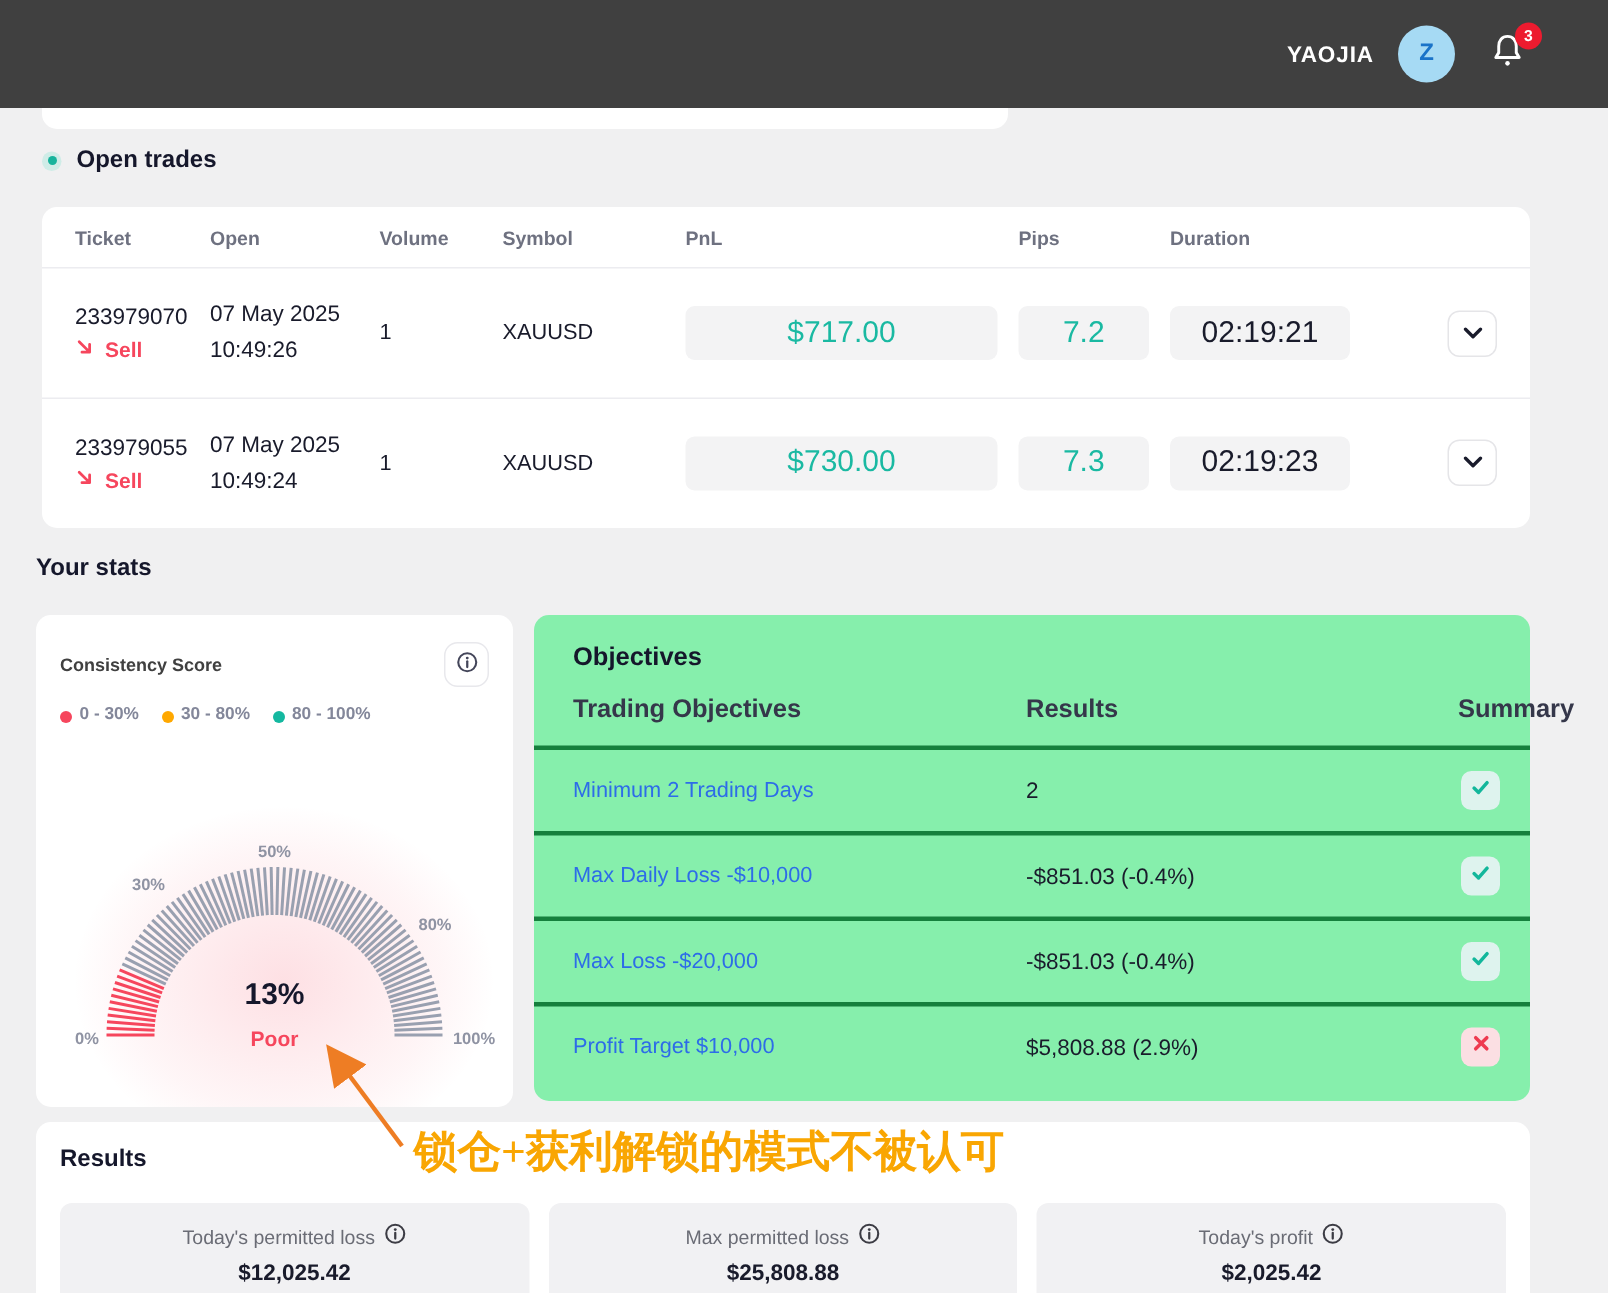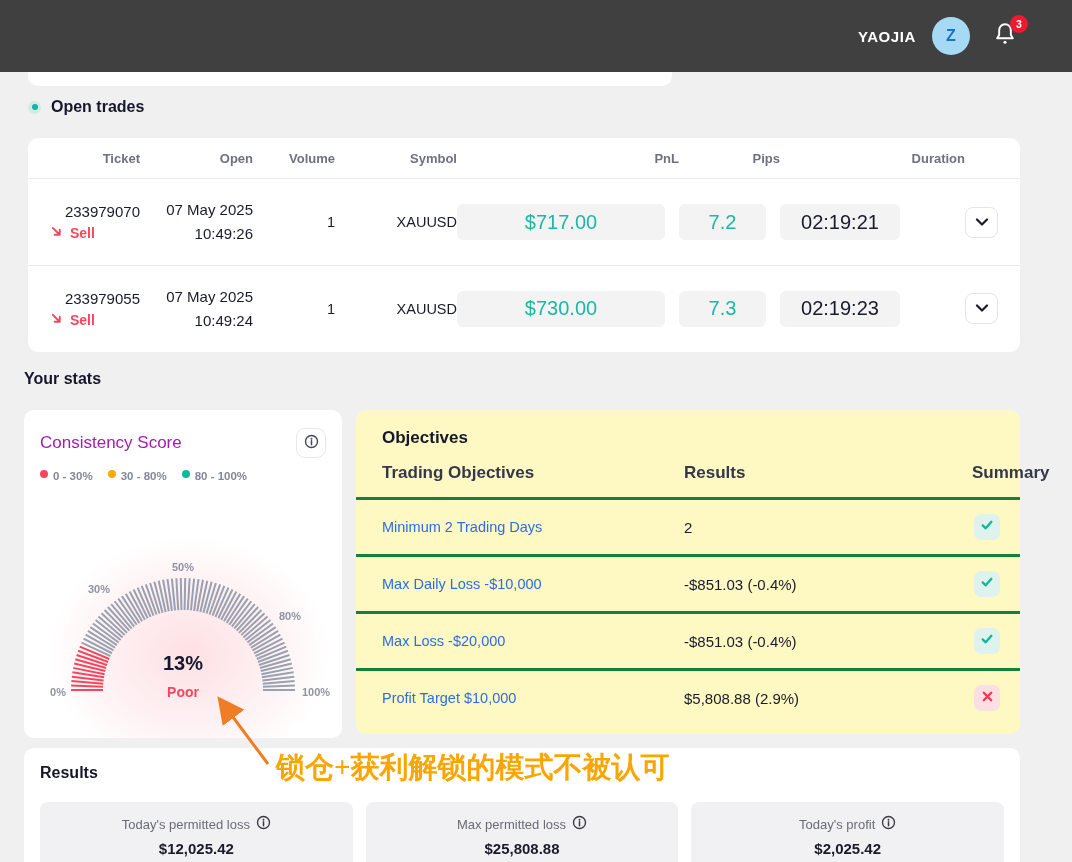--- a/index.html
+++ b/index.html
@@ -21,21 +21,21 @@
             background:#ed1b2f; color:#fff; font-size:10.5px; font-weight:700; display:flex;
             align-items:center; justify-content:center; }
   
   .top-strip { position:absolute; left:28px; top:72px; width:644px; height:14px; background:#fff;
             border-radius:0 0 10px 10px; }
   
   .ot-heading { position:absolute; left:28px; top:98px; display:flex; align-items:center; gap:10px; }
   .pulse-dot { width:13px; height:13px; border-radius:50%; background:#cfece7; display:flex; align-items:center; justify-content:center; }
   .pulse-dot i { width:6px; height:6px; border-radius:50%; background:#17b39c; }
   .section-title { font-size:16px; font-weight:700; color:#15172b; }
-  .trades-card { position:absolute; left:28px; top:138px; width:992px; height:214px; background:#fff; border-radius:10px;text-align:right; }
+  .trades-card { position:absolute; left:28px; top:138px; width:992px; height:214px; background:#fff; border-radius:10px; }
   .trades-row { display:grid; grid-template-columns:90px 113px 82px 122px 222px 101px 185px 33px;
             padding:0 22px; align-items:center; }
   .trades-head { height:41px; border-bottom:1px solid #ececf0; }
   .trades-head span { font-size:13px; font-weight:600; color:#6e7180; }
   .trade-row { height:86px; }
   .trade-row + .trade-row { border-top:1px solid #ececf0; }
   .ticket-num { font-size:15px; font-weight:500; }
   .side-line { display:flex; align-items:center; gap:7px; margin-top:5px; color:#f6465d; font-size:14px; font-weight:600; }
   .open-cell div { font-size:15px; line-height:24px; }
   .cell-text { font-size:14.5px; font-weight:500; }
@@ -45,36 +45,36 @@
   .pill.pips { width:87px; color:#1ab9a2; }
   .pill.dur { width:120px; color:#191b2b; }
   .expand-btn { width:33px; height:31px; background:#fff; border:1px solid #e5e5e8; border-radius:8px;
             display:flex; align-items:center; justify-content:center; cursor:pointer; }
   
   .stats-heading { position:absolute; left:24px; top:370px; font-size:16px; font-weight:700; color:#15172b; }
   
   .cons-card { position:absolute; left:24px; top:410px; width:318px; height:328px; background:#fff;
             border-radius:10px; overflow:hidden; }
   .cons-head { display:flex; align-items:center; justify-content:space-between; padding:18px 16px 0 16px; }
-  .cons-title { font-size:17px; font-weight:400; color:#a21caf; }
+  .cons-title { font-size:12px; font-weight:700; color:#404040; }
   .info-btn { width:30px; height:30px; border:1px solid #e8e8ec; border-radius:9px; background:#fff;
             display:flex; align-items:center; justify-content:center; cursor:pointer; }
   .legend { display:flex; gap:15px; padding:12px 16px 0 16px; }
-  .legend-item { display:flex; align-items:flex-start; gap:5px; font-size:11.5px; font-weight:600; color:#83879a; }
+  .legend-item { display:flex; align-items:flex-end; gap:5px; font-size:11.5px; font-weight:600; color:#83879a; }
   .legend-item i { width:8px; height:8px; border-radius:50%; display:inline-block; }
   .gauge-glow { position:absolute; left:0; right:0; top:95px; bottom:0;
             background:radial-gradient(ellipse 180px 150px at 52% 64%, rgba(246,70,93,0.17), rgba(246,70,93,0.05) 58%, rgba(246,70,93,0) 78%); }
   .gauge-wrap { position:absolute; left:9px; top:130px; width:300px; height:170px; }
   .gauge-wrap svg { display:block; }
   .gauge-label { font-size:11px; font-weight:600; fill:#8f93a3; }
   .gauge-center { position:absolute; left:0; width:300px; text-align:center; }
   .gauge-value { top:112px; font-size:20px; font-weight:700; color:#15172b; }
   .gauge-status { top:144px; font-size:14px; font-weight:600; color:#f6465d; }
   
-  .obj-card { position:absolute; left:356px; top:410px; width:664px; height:324px; background:#fef9c3; border-radius:10px; }
+  .obj-card { position:absolute; left:356px; top:410px; width:664px; height:324px; background:#86efac; border-radius:10px; }
   .obj-title { font-size:17px; font-weight:700; color:#15172b; padding:18px 26px 0 26px; }
   .obj-row { display:grid; grid-template-columns:302px 1fr 28px; align-items:center; padding:0 20px 0 26px; }
   .obj-head { height:49px; }
   .obj-head span { font-size:17px; font-weight:600; color:#35374a; }
   .obj-head span:last-child { text-align:right; }
   .obj-body-row { height:57px; border-top:3px solid #15803d; }
   .obj-link { font-size:14.5px; font-weight:500; color:#2d6ce8; text-decoration:none; cursor:pointer; }
   .obj-result { font-size:15px; color:#191b2b; }
   .badge { width:26px; height:26px; border-radius:7px; display:flex; align-items:center; justify-content:center; margin-left:auto; }
   .badge.pass { background:#def3ee; }

